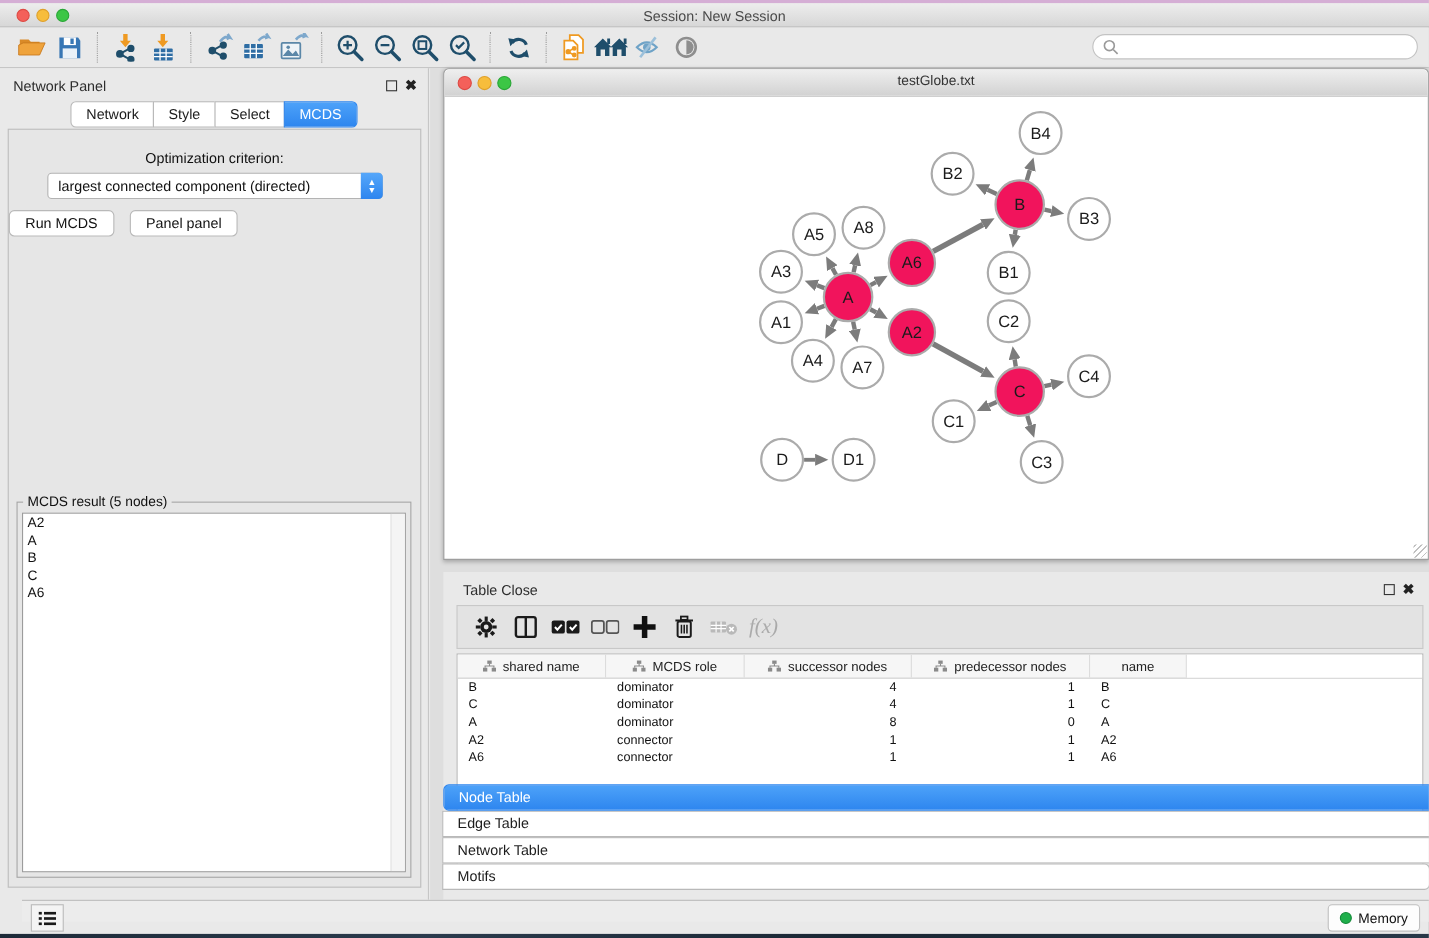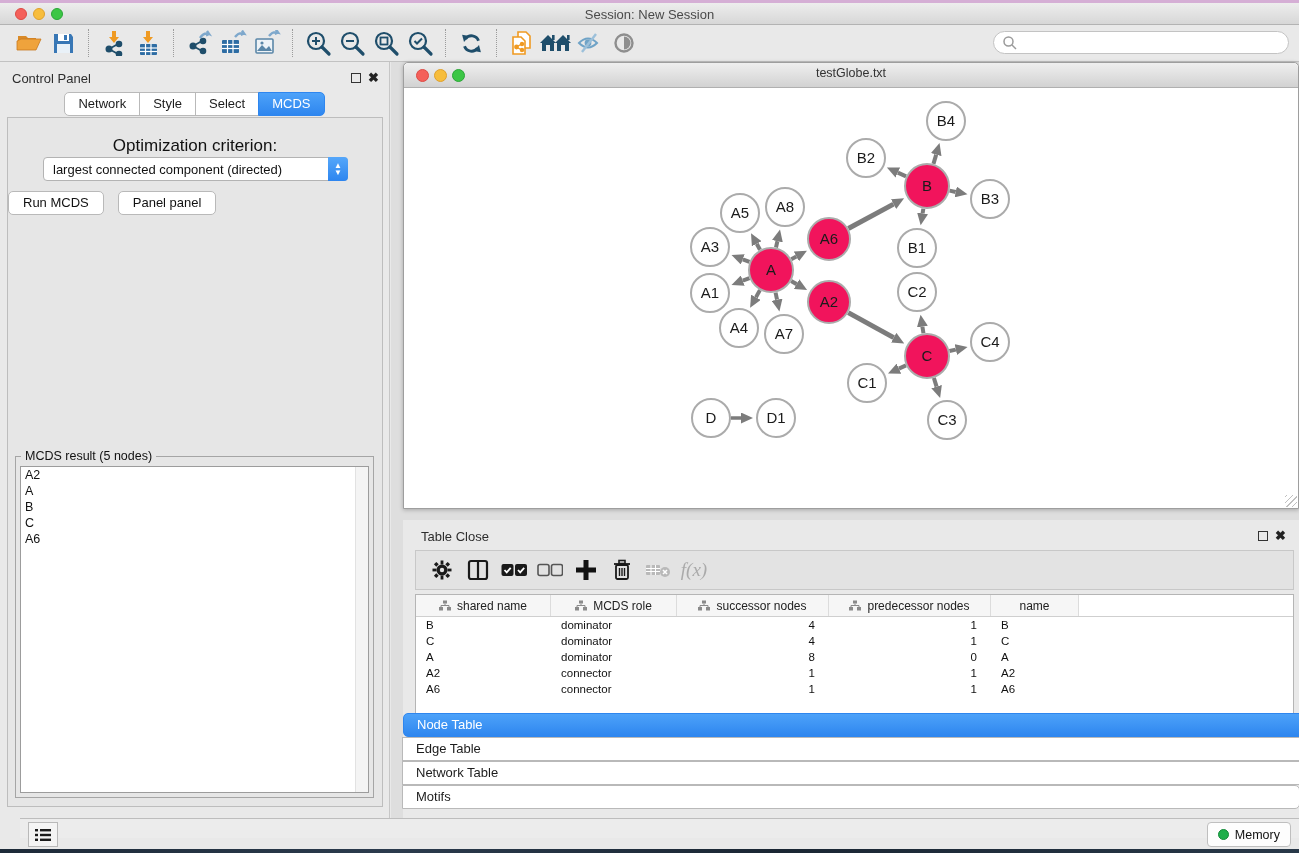--- a/index.html
+++ b/index.html
@@ -40,21 +40,21 @@
 
   .seg-row { display:flex; justify-content:center; }
   .seg { border:1px solid #b9b9b9; background:#fff; color:#1c1c1c; font-size:13px;
          padding:3px 13px 4px 13px; margin-left:-1px; position:relative; }
   .seg:first-child { border-radius:5px 0 0 5px; margin-left:0; }
   .seg:last-child { border-radius:0 5px 5px 0; }
   .seg.active { background:linear-gradient(#4da2f9,#2e86ef); border-color:#2e86ef; color:#fff; z-index:1; }
 
   .cp-content { position:absolute; left:7px; right:6px; top:55px; height:690px;
                 background:#e6e6e6; border:1px solid #bdbdbd; }
-  .opt-label { text-align:center; margin-top:18px; font-size:17px; color:#111; }
+  .opt-label { text-align:center; margin-top:18px; font-size:13px; color:#111; }
   .dropdown { position:absolute; left:35px; right:34px; top:39px; height:24px; background:#fff;
               border:1px solid #b3b3b3; border-radius:4px; display:flex; align-items:center; }
   .dropdown-value { flex:1; font-size:13px; color:#111; padding-left:9px; white-space:nowrap; overflow:hidden; }
   .dropdown-stepper { width:20px; height:24px; margin:-1px -1px -1px 0; border-radius:0 4px 4px 0;
                       background:linear-gradient(#55a7fa,#2d85ef); color:#fff; display:flex; flex-direction:column;
                       align-items:center; justify-content:center; font-size:8px; line-height:7px; }
   .btn-row { position:absolute; top:73px; left:0; right:0; display:flex; gap:14px; }
   .push-btn { background:#fff; border:1px solid #b9b9b9; border-radius:5px; font-size:13px; color:#111;
               padding:3px 14px 4px 14px; height:24px; font-family:"Liberation Sans",sans-serif; }
 
@@ -284,21 +284,21 @@
       <svg width="16" height="16" viewBox="0 0 16 16">
         <circle cx="6.5" cy="6.5" r="4.5" fill="none" stroke="#9a9a9a" stroke-width="1.5"></circle>
         <line x1="10" y1="10" x2="14" y2="14" stroke="#9a9a9a" stroke-width="1.5"></line>
       </svg>
       <input type="text" placeholder="" style="">
     </div>
   </div>
 
   <div class="control-panel">
     <div class="panel-header">
-      <span class="panel-title">Control Panel</span>
+      <span class="panel-title">Network Panel</span>
       <span class="panel-float cp-float"></span>
       <span class="panel-close cp-close">✖</span>
     </div>
     <div class="seg-row">
         <div class="seg">Network</div>
         <div class="seg">Style</div>
         <div class="seg">Select</div>
         <div class="seg active">MCDS</div>
       </div>
     <div class="cp-content">

